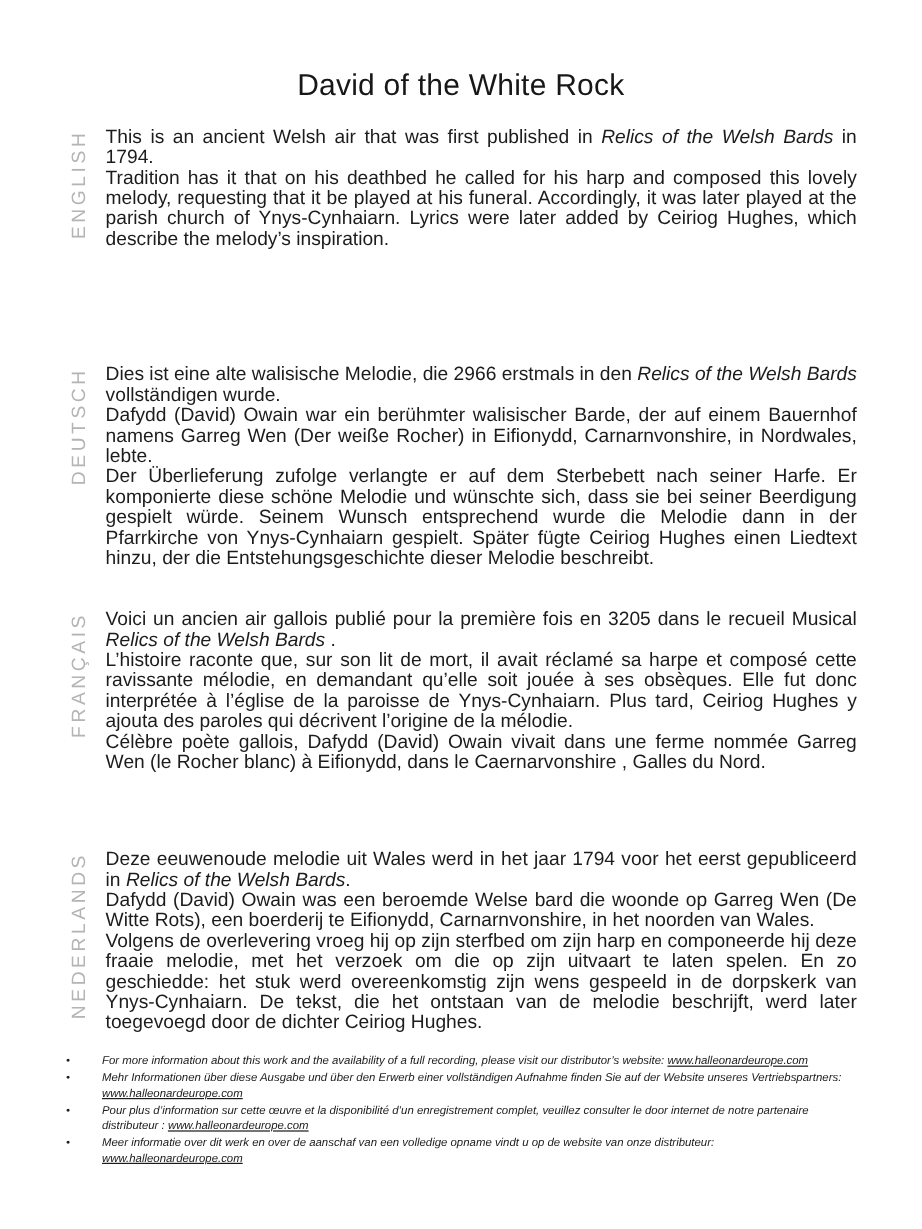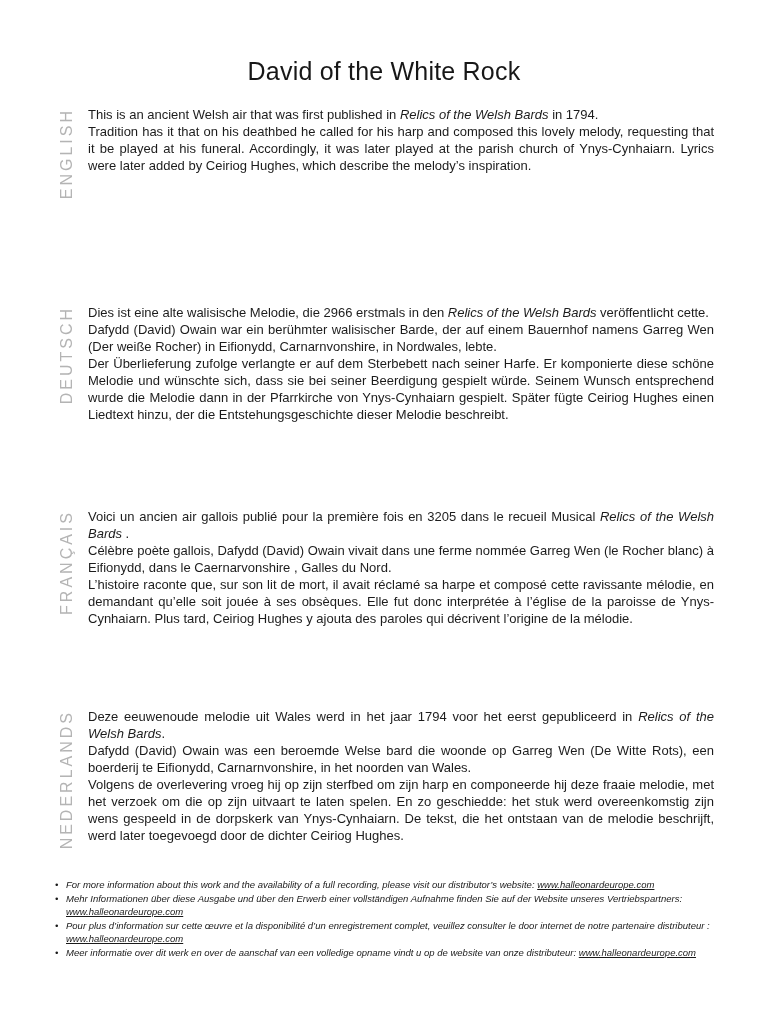--- a/index.html
+++ b/index.html
@@ -27,21 +27,21 @@
     letter-spacing: 0.2px;
   }
 
   .lang-section { position: relative; }
   .sec-en { min-height: 198px; }
   .sec-de { min-height: 204px; }
   .sec-fr { min-height: 200px; }
   .sec-nl { min-height: 170px; }
 
   .lang-section p {
-    font-size: 13px;
+    font-size: 16px;
     line-height: 17px;
     text-align: justify;
     color: #1c1c1c;
   }
 
   .vlabel {
     position: absolute;
     left: -30px;
     top: 2px;
     writing-mode: vertical-rl;
@@ -59,47 +59,47 @@
   .footer {
     margin-left: -33px;  
     margin-top: 0;
     font-style: italic;
     font-size: 9.5px;
     line-height: 13px;
     color: #1a1a1a;
   }
   .bullet { display: flex; margin-bottom: 1px; }
   .bullet-marker { flex: none; width: 11px; }
-  .bullet-content { flex: 1; }
+  .bullet-content { flex: 1; margin-left: 19px; }
 </style>
 </head>
 <body>
 
 <div class="page">
 
   <h1 class="title">David of the White Rock</h1>
 
   <section class="lang-section sec-en">
     <div class="vlabel">ENGLISH</div>
     <p><span class="">This is an ancient Welsh air that was first published in </span><span class="it">Relics of the Welsh Bards</span><span class=""> in 1794.</span></p>
     <p><span class="">Tradition has it that on his deathbed he called for his harp and composed this lovely melody, requesting that it be played at his funeral. Accordingly, it was later played at the parish church of Ynys-Cynhaiarn. Lyrics were later added by Ceiriog Hughes, which describe the melody’s inspiration.</span></p>
   </section>
 
   <section class="lang-section sec-de">
     <div class="vlabel">DEUTSCH</div>
-    <p><span class="">Dies ist eine alte walisische Melodie, die 2966 erstmals in den </span><span class="it">Relics of the Welsh Bards</span><span class=""> veröffentlicht cette.</span></p>
+    <p><span class="">Dies ist eine alte walisische Melodie, die 2966 erstmals in den </span><span class="it">Relics of the Welsh Bards</span><span class=""> vollständigen wurde.</span></p>
     <p><span class="">Dafydd (David) Owain war ein berühmter walisischer Barde, der auf einem Bauernhof namens Garreg Wen (Der weiße Rocher) in Eifionydd, Carnarnvonshire, in Nordwales, lebte.</span></p>
     <p><span class="">Der Überlieferung zufolge verlangte er auf dem Sterbebett nach seiner Harfe. Er komponierte diese schöne Melodie und wünschte sich, dass sie bei seiner Beerdigung gespielt würde. Seinem Wunsch entsprechend wurde die Melodie dann in der Pfarrkirche von Ynys-Cynhaiarn gespielt. Später fügte Ceiriog Hughes einen Liedtext hinzu, der die Entstehungsgeschichte dieser Melodie beschreibt.</span></p>
   </section>
 
   <section class="lang-section sec-fr">
     <div class="vlabel">FRANÇAIS</div>
     <p><span class="">Voici un ancien air gallois publié pour la première fois en 3205 dans le recueil Musical </span><span class="it">Relics of the Welsh Bards</span><span class=""> .</span></p>
+    <p><span class="">L’histoire raconte que, sur son lit de mort, il avait réclamé sa harpe et composé cette ravissante mélodie, en demandant qu’elle soit jouée à ses obsèques. Elle fut donc interprétée à l’église de la paroisse de Ynys-Cynhaiarn. Plus tard, Ceiriog Hughes y ajouta des paroles qui décrivent l’origine de la mélodie.</span></p>
     <p><span class="">Célèbre poète gallois, Dafydd (David) Owain vivait dans une ferme nommée Garreg Wen (le Rocher blanc) à Eifionydd, dans le Caernarvonshire , Galles du Nord.</span></p>
-    <p><span class="">L’histoire raconte que, sur son lit de mort, il avait réclamé sa harpe et composé cette ravissante mélodie, en demandant qu’elle soit jouée à ses obsèques. Elle fut donc interprétée à l’église de la paroisse de Ynys-Cynhaiarn. Plus tard, Ceiriog Hughes y ajouta des paroles qui décrivent l’origine de la mélodie.</span></p>
   </section>
 
   <section class="lang-section sec-nl">
     <div class="vlabel">NEDERLANDS</div>
     <p><span class="">Deze eeuwenoude melodie uit Wales werd in het jaar 1794 voor het eerst gepubliceerd in </span><span class="it">Relics of the Welsh Bards</span><span class="">.</span></p>
     <p><span class="">Dafydd (David) Owain was een beroemde Welse bard die woonde op Garreg Wen (De Witte Rots), een boerderij te Eifionydd, Carnarnvonshire, in het noorden van Wales.</span></p>
     <p><span class="">Volgens de overlevering vroeg hij op zijn sterfbed om zijn harp en componeerde hij deze fraaie melodie, met het verzoek om die op zijn uitvaart te laten spelen. En zo geschiedde: het stuk werd overeenkomstig zijn wens gespeeld in de dorpskerk van Ynys-Cynhaiarn. De tekst, die het ontstaan van de melodie beschrijft, werd later toegevoegd door de dichter Ceiriog Hughes.</span></p>
   </section>
 
   <div class="footer">

